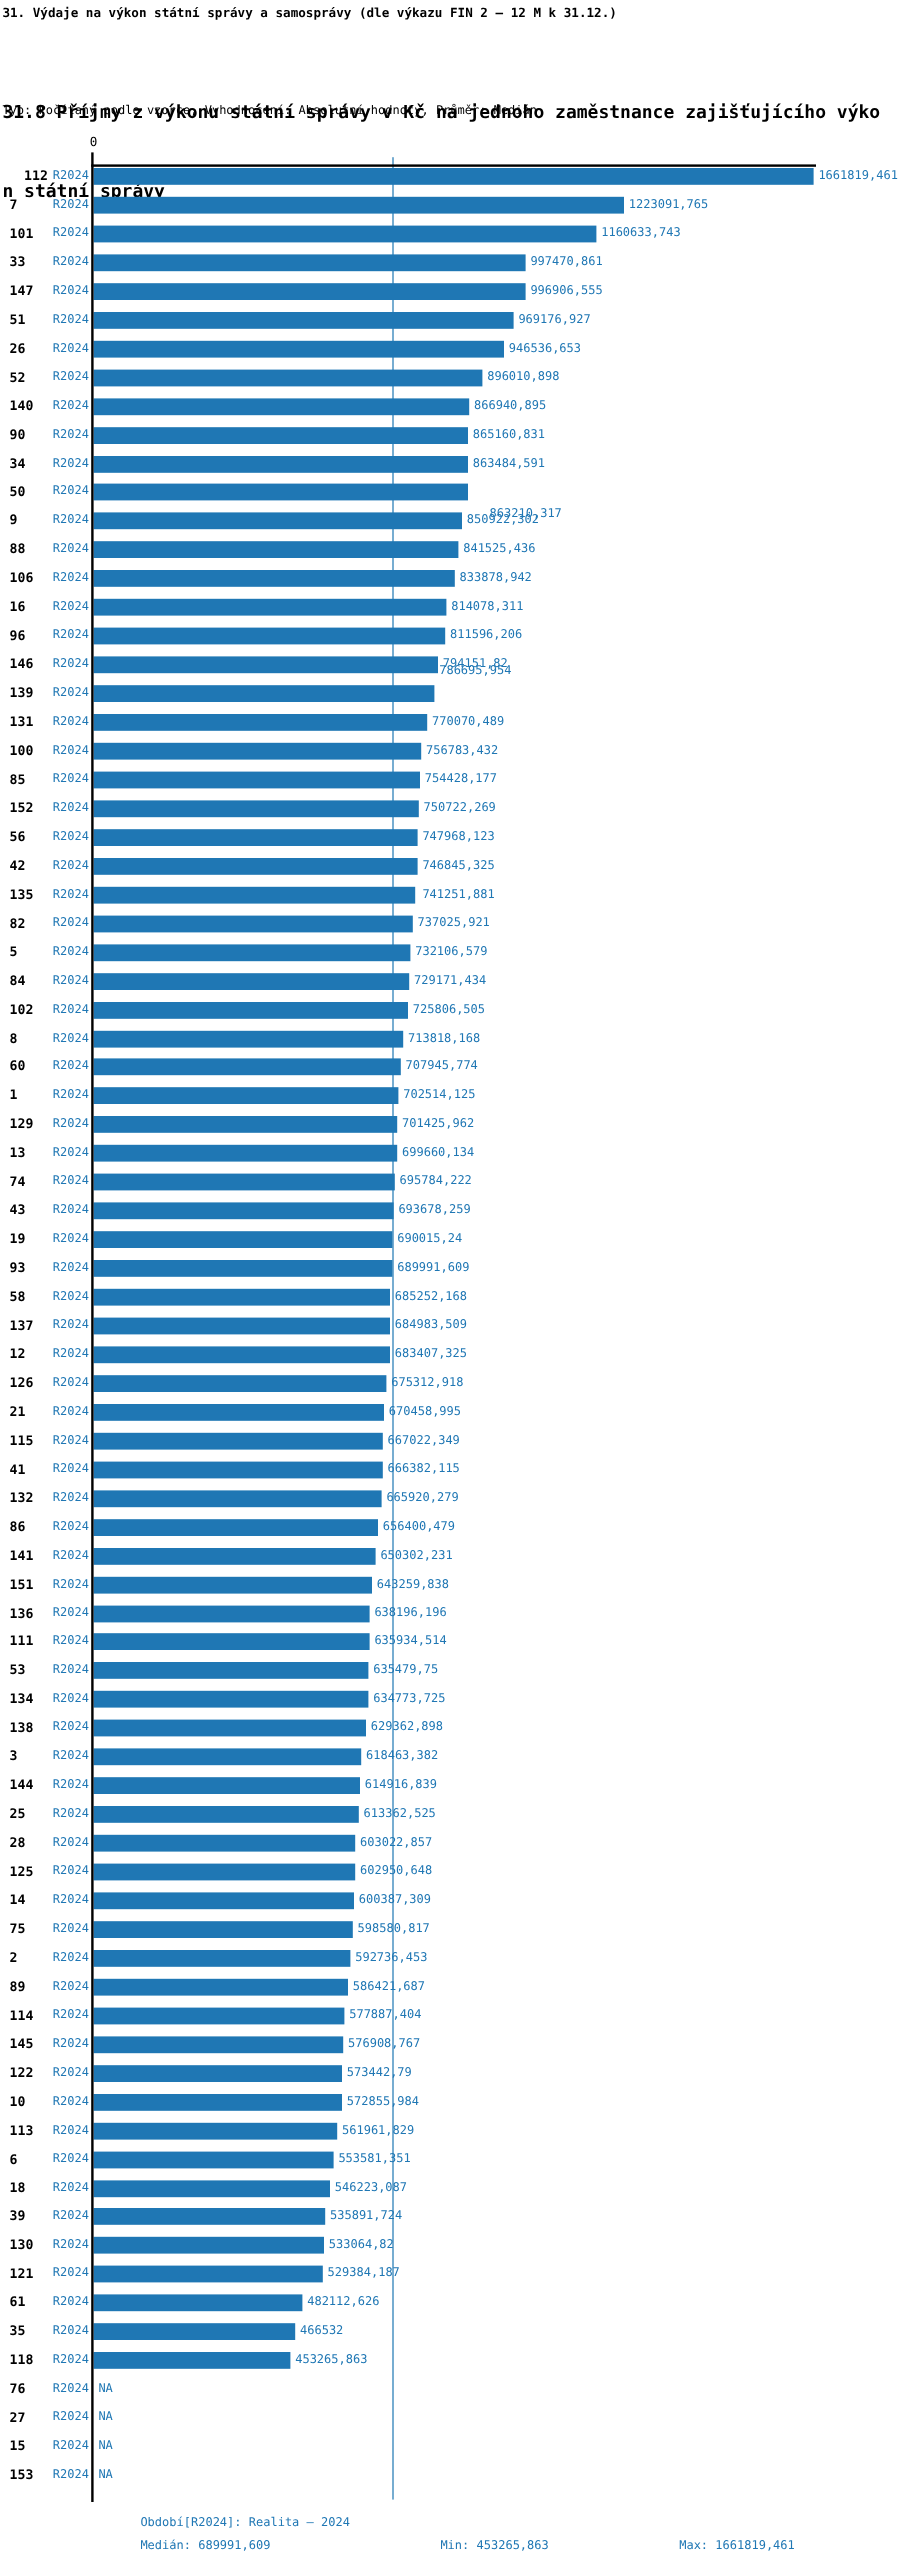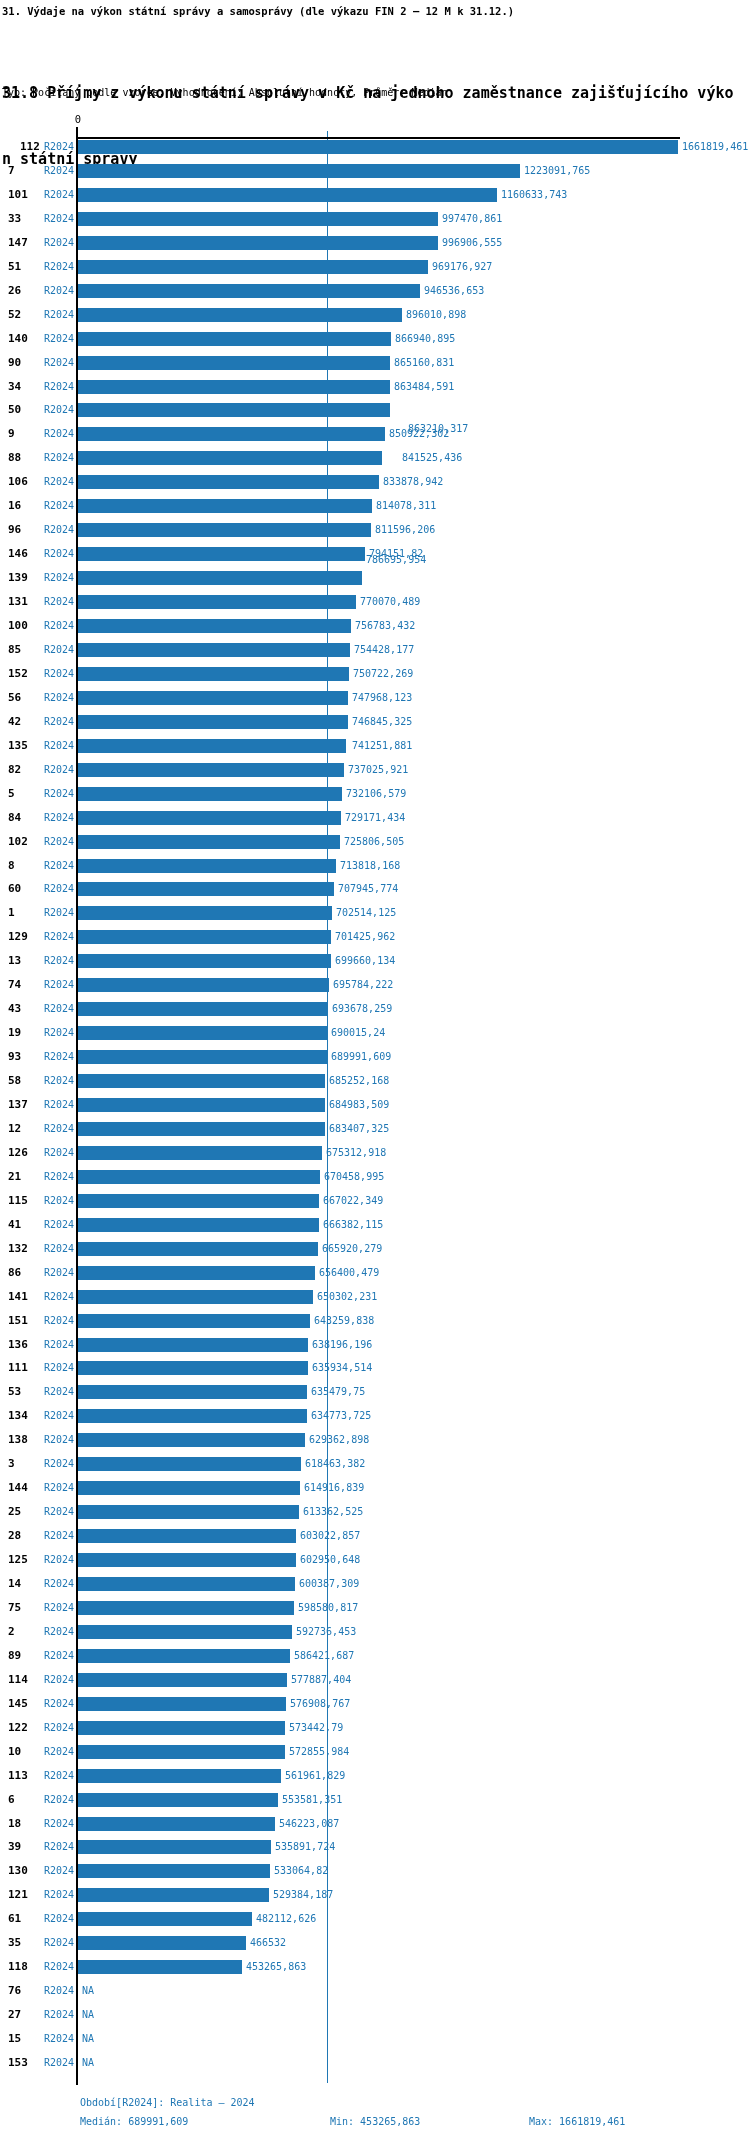--- a/index.html
+++ b/index.html
@@ -10,21 +10,21 @@
   #subtitle{left:2px;top:38px;font-size:15px;font-weight:bold;line-height:22px;}
   #meta{left:2px;top:87px;font-size:10px;}
   #zero-label{left:70px;top:113px;width:16px;font-size:10.5px;text-align:center;}
   #axis-y{left:76px;top:127px;width:2px;height:1958px;background:#000;z-index:2;}
   #axis-top{left:76px;top:137px;width:604px;height:2px;background:#000;z-index:2;}
   #median-line{top:131px;width:1px;height:1952px;background:#1f77b4;z-index:0;}
   .row-num{font-size:11px;font-weight:bold;line-height:14px;color:#000;z-index:3;}
   .row-series{font-size:10px;line-height:14px;color:#1f77b4;z-index:3;}
   .bar{height:14px;background:#1f77b4;z-index:1;}
   .row-val{font-size:10px;line-height:14px;color:#1f77b4;z-index:3;}
-  .footer-text{font-size:10px;color:#1f77b4;}
+  .footer-text{font-size:10px;color:#1f77b4;margin-left:37px;}
   #footer-period{left:80px;top:2097px;}
   #footer-median{left:80px;top:2116px;}
   #footer-min{left:330px;top:2116px;}
   #footer-max{left:529px;top:2116px;}
 </style>
 </head>
 <body>
 
 <div id="page">
   <div class="abs" id="title1">31. Výdaje na výkon státní správy a samosprávy (dle výkazu FIN 2 – 12 M k 31.12.)</div>
@@ -88,21 +88,21 @@
       <div class="abs row-series" style="left: 44px; top: 403px;">R2024</div>
       <div class="abs bar" style="left: 78px; top: 403px; width: 312px;"></div>
       <div class="abs row-val" style="left: 394px; top: 422px; margin-left: 14px;">863210,317</div>
       <div class="abs row-num" style="left: 8px; top: 427px;">9</div>
       <div class="abs row-series" style="left: 44px; top: 427px;">R2024</div>
       <div class="abs bar" style="left: 78px; top: 427px; width: 307px;"></div>
       <div class="abs row-val" style="left: 389px; top: 427px;">850922,302</div>
       <div class="abs row-num" style="left: 8px; top: 451px;">88</div>
       <div class="abs row-series" style="left: 44px; top: 451px;">R2024</div>
       <div class="abs bar" style="left: 78px; top: 451px; width: 304px;"></div>
-      <div class="abs row-val" style="left: 402px; top: 451px;">841525,436</div>
+      <div class="abs row-val" style="left: 386px; top: 451px;">841525,436</div>
       <div class="abs row-num" style="left: 8px; top: 475px;">106</div>
       <div class="abs row-series" style="left: 44px; top: 475px;">R2024</div>
       <div class="abs bar" style="left: 78px; top: 475px; width: 301px;"></div>
       <div class="abs row-val" style="left: 383px; top: 475px;">833878,942</div>
       <div class="abs row-num" style="left: 8px; top: 499px;">16</div>
       <div class="abs row-series" style="left: 44px; top: 499px;">R2024</div>
       <div class="abs bar" style="left: 78px; top: 499px; width: 294px;"></div>
       <div class="abs row-val" style="left: 376px; top: 499px;">814078,311</div>
       <div class="abs row-num" style="left: 8px; top: 523px;">96</div>
       <div class="abs row-series" style="left: 44px; top: 523px;">R2024</div>

